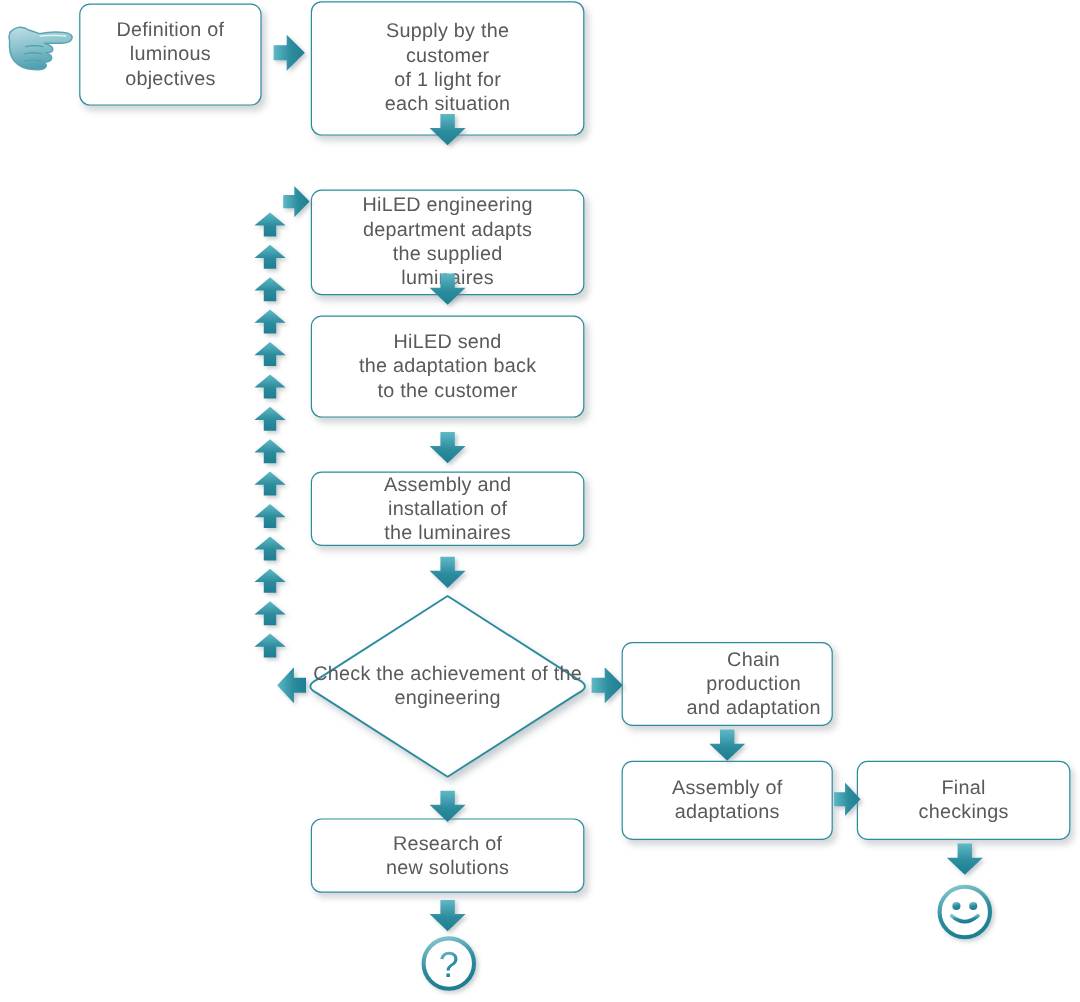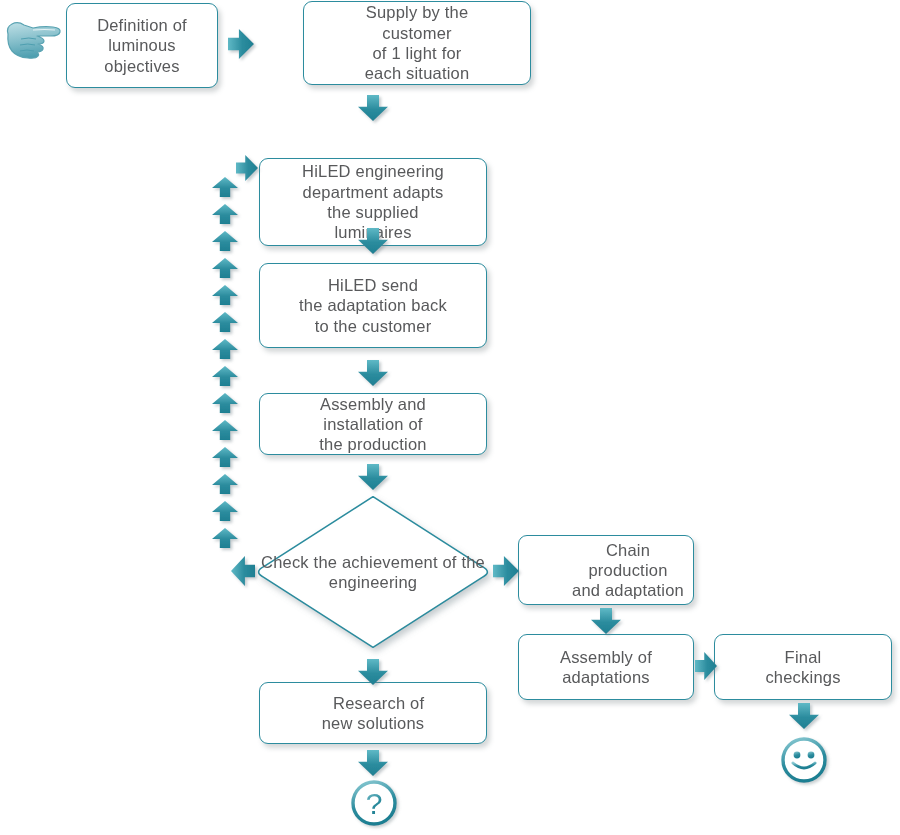--- a/index.html
+++ b/index.html
@@ -51,57 +51,57 @@
 </style>
 </head>
 <body>
 
 <div id="stage">
     <div class="node" style="left: 66px; top: 3px; width: 152px; height: 85px;">
       <span style="white-space: pre-line;">Definition of
 luminous
 objectives</span>
     </div>
-    <div class="node" style="left: 259px; top: 1px; width: 228px; height: 84px; margin-left: 44px;">
+    <div class="node" style="left: 259px; top: 1px; width: 228px; height: 112px;">
       <span style="white-space: pre-line;">Supply by the
 customer
 of 1 light for
 each situation</span>
     </div>
     <div class="node" style="left: 259px; top: 126px; width: 228px; height: 88px; margin-top: 32px;">
       <span style="white-space: pre-line;">HiLED engineering
 department adapts
 the supplied
 luminaires</span>
     </div>
     <div class="node" style="left: 259px; top: 263px; width: 228px; height: 85px;">
       <span style="white-space: pre-line;">HiLED send
 the adaptation back
 to the customer</span>
     </div>
     <div class="node" style="left: 259px; top: 393px; width: 228px; height: 62px;">
       <span style="white-space: pre-line;">Assembly and
 installation of
-the production</span>
+the luminaires</span>
     </div>
     <div class="diamond-wrap" style="left: 253px; top: 489px; width: 240px; height: 166px;">
       <svg width="240" height="166" viewBox="0 0 240 166">
         <defs>
           <filter id="dsh" x="-30%" y="-30%" width="180%" height="180%">
             <feDropShadow dx="3" dy="4" stdDeviation="3" flood-color="#7b8a90" flood-opacity="0.42"></feDropShadow>
           </filter>
         </defs>
         <path d="M 120 7.700000000000001 L 228.8 77.4 Q 240 83 228.8 88.6 L 120 158.3 L 11.200000000000001 88.6 Q 0 83 11.200000000000001 77.4 Z" fill="#ffffff" stroke="#2C8C9E" stroke-width="1.6" stroke-linejoin="round" filter="url(#dsh)"></path>
       </svg>
       <div class="diamond-label">Check the
 achievement of
 the engineering</div>
     </div>
     <div class="node" style="left: 259px; top: 682px; width: 228px; height: 62px;">
-      <span style="white-space: pre-line; text-align: right;">Research of
+      <span style="white-space: pre-line;">Research of
 new solutions</span>
     </div>
     <div class="node" style="left: 518px; top: 535px; width: 176px; height: 70px; padding-left: 44px;">
       <span style="white-space: pre-line;">Chain
 production
 and adaptation</span>
     </div>
     <div class="node" style="left: 714px; top: 634px; width: 178px; height: 66px;">
       <span style="white-space: pre-line;">Final
 checkings</span>

